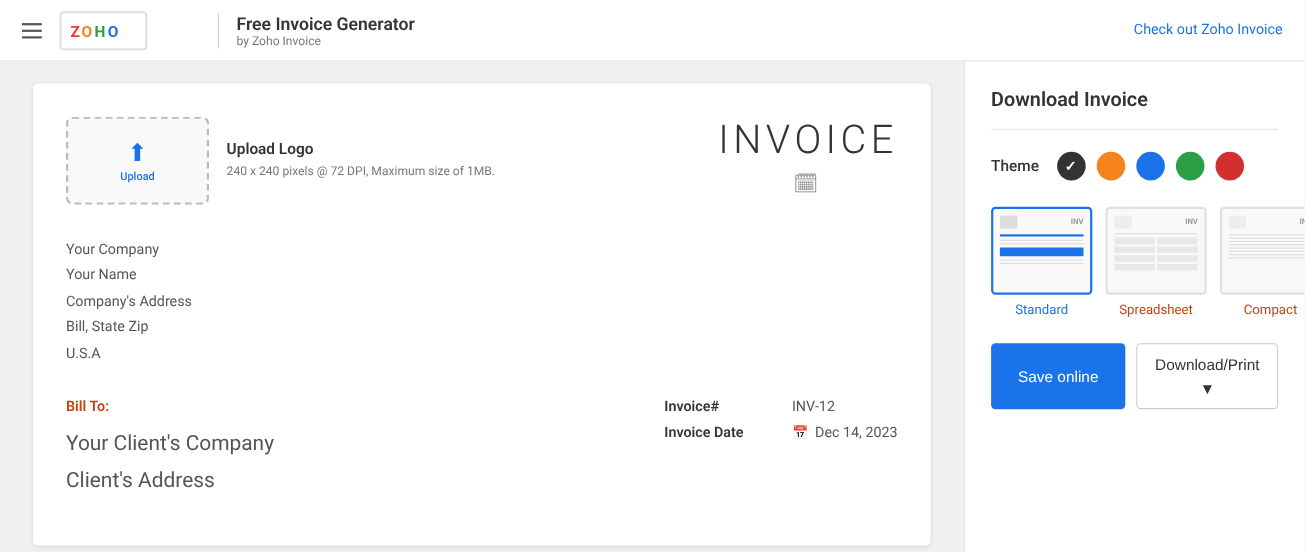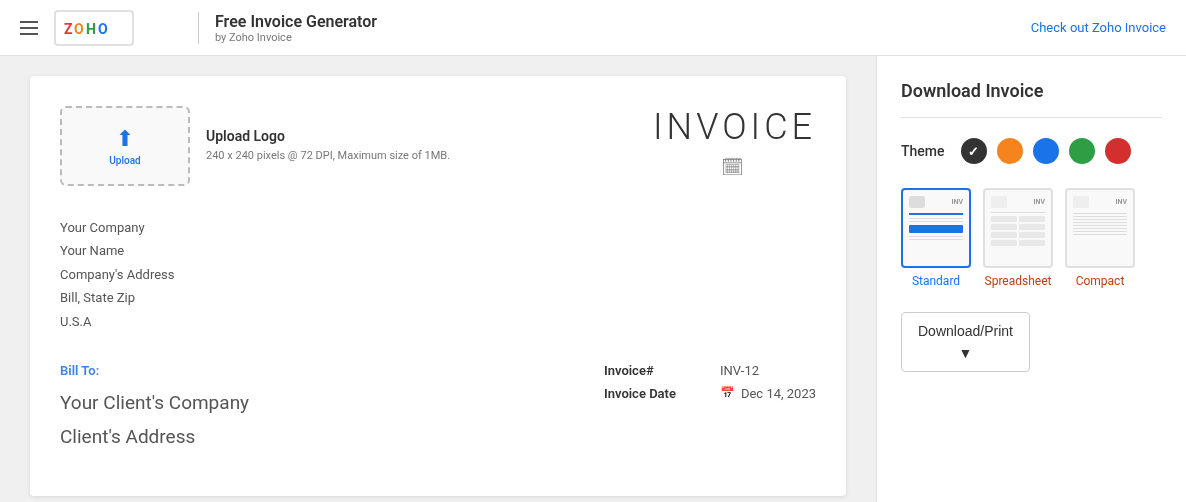--- a/index.html
+++ b/index.html
@@ -53,21 +53,21 @@
     .upload-section { display: flex; align-items: center; }
     .invoice-title-text { font-size: 36px; font-weight: 300; letter-spacing: 4px; color: #333; display: flex; align-items: center; gap: 8px; flex-direction: column; }
     .invoice-title-icon { font-size: 18px; color: #777; }
 
     
     .company-info { margin-bottom: 30px; }
     .company-info p { font-size: 13px; color: #555; line-height: 1.8; }
 
     
     .bill-section { display: flex; justify-content: space-between; }
-    .bill-left h3 { font-size: 13px; font-weight: 600; color: #3b82f6; margin-bottom: 8px; }
+    .bill-left h3 { font-size: 13px; font-weight: 600; color: #c2410c; margin-bottom: 8px; }
     .bill-left p { font-size: 19px; color: #555; line-height: 1.8; }
     .bill-right { display: flex; flex-direction: column; gap: 8px; }
     .invoice-field-row { display: flex; align-items: center; gap: 16px; }
     .invoice-field-label { font-size: 13px; font-weight: 600; color: #333; min-width: 100px; }
     .invoice-field-value { font-size: 13px; color: #555; display: flex; align-items: center; gap: 6px; }
     .calendar-icon { font-size: 12px; color: #777; }
 
     
     .right-panel {
       width: 310px; background: #fff; padding: 24px;
@@ -84,21 +84,21 @@
       display: flex; align-items: center; justify-content: center;
     }
     .color-swatch.selected::after { content: '✓'; color: #fff; font-size: 13px; font-weight: bold; }
 
     
     .templates-row { display: flex; gap: 12px; margin-bottom: 24px; }
     .template-card {
       display: flex; flex-direction: column; align-items: center; cursor: pointer;
     }
     .template-preview {
-      width: 70px; height: 80px; border: 2px solid #e0e0e0; border-radius: 4px;
+      width: 92px; height: 80px; border: 2px solid #e0e0e0; border-radius: 4px;
       background: #f9f9f9; display: flex; flex-direction: column;
       align-items: center; padding: 6px; position: relative; overflow: hidden;
     }
     .template-preview.selected { border-color: #1a73e8; }
     .template-label { font-size: 12px; color: #c2410c; margin-top: 6px; }
     .template-label.selected { color: #1a73e8; }
 
     
     .tpl-header { display: flex; align-items: center; gap: 4px; width: 100%; margin-bottom: 3px; }
     .tpl-logo { width: 16px; height: 12px; background: #ddd; border-radius: 2px; }
@@ -282,20 +282,21 @@
             <div class="tpl-compact-line"></div>
             <div class="tpl-compact-line"></div>
           </div>
         </div>
         <span class="template-label">Compact</span>
       </div>
 
     </div>
 
     <div class="actions-row">
+      <button class="btn-save">Save online</button>
       <button class="btn-download">
         <span>Download/Print</span>
         <span>▼</span>
       </button>
     </div>
   </div>
 
 </div>
 
 </body></html>

